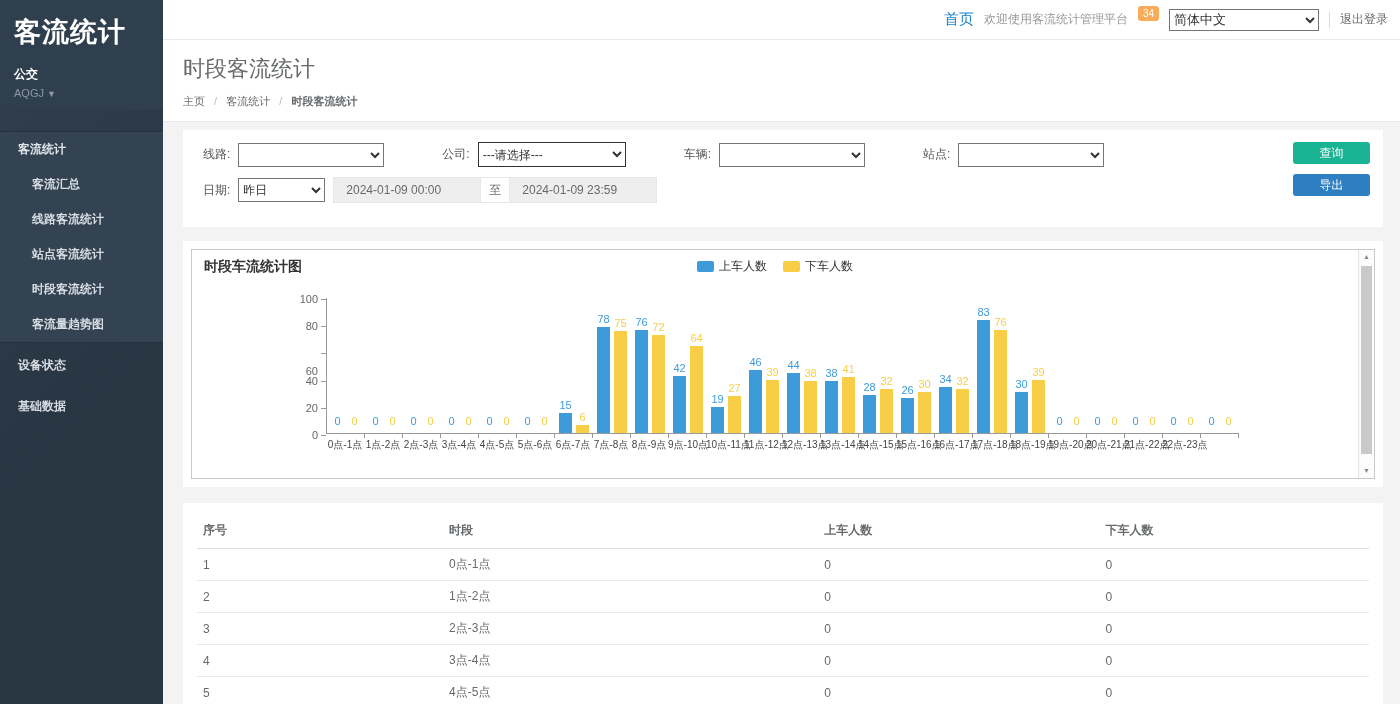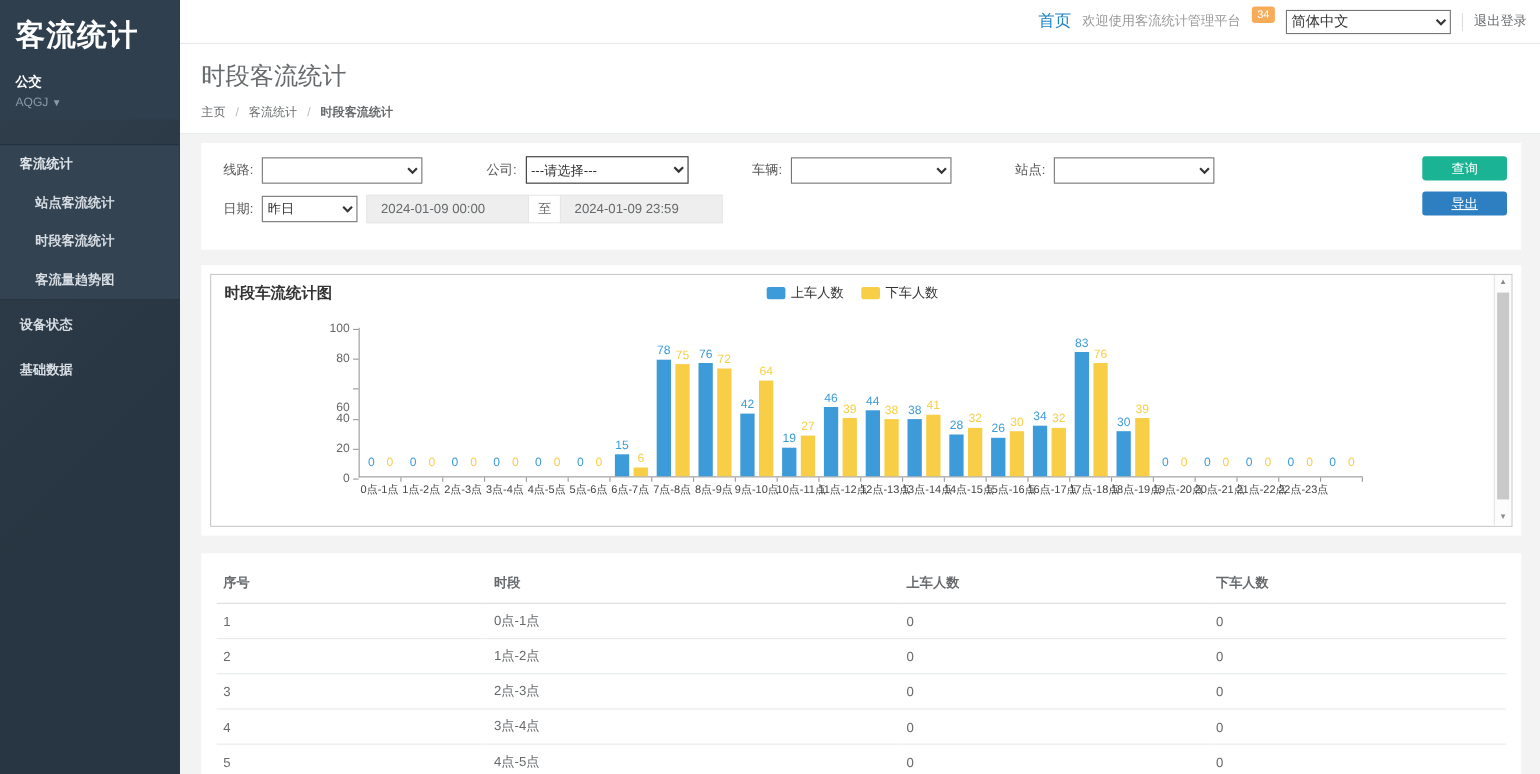--- a/index.html
+++ b/index.html
@@ -49,21 +49,21 @@
   select.f-select { width:146px; height:24px; font-size:12px; color:#333; border:1px solid #767676; background:#fff; }
   select.f-select-first { width:148px; height:25px; border:1px solid #333; }
   .date-input { width:148px; height:26px; background:#eee; border:1px solid #e5e6e7; color:#676a6c;
     font-size:12px; padding-left:12px; font-family:"Liberation Sans",sans-serif; }
   .to-box { width:28px; height:26px; background:#fff; border:1px solid #e5e6e7; border-left:none; border-right:none;
     display:flex; align-items:center; justify-content:center; font-size:12px; color:#676a6c; }
   .btn-col { position:absolute; right:13px; top:12px; display:flex; flex-direction:column; gap:10px; }
   .btn { width:77px; height:22px; border:none; border-radius:3px; color:#fff; font-size:12px; cursor:pointer;
     font-family:"Liberation Sans",sans-serif; }
   .btn-query { background:#1ab394; }
-  .btn-export { background:#2d7fc1;text-decoration:underline; }
+  .btn-export { background:#2d7fc1; }
 
   
   .chart-card { margin-top:14px; padding:8px; }
   .chart-box { position:relative; border:1px solid #c9c9c9; height:230px; background:#fff; overflow:hidden; }
   .chart-head { display:flex; align-items:center; padding:8px 12px 0 12px; }
   .chart-title { font-size:14px; font-weight:bold; color:#333; }
   .legend { position:absolute; left:0; right:16px; top:8px; display:flex; justify-content:center; gap:16px; pointer-events:none; }
   .legend-item { display:flex; align-items:center; gap:5px; }
   .legend-swatch { width:17px; height:11px; border-radius:2px; }
   .legend-label { font-size:12px; color:#333; }
@@ -103,20 +103,22 @@
     <div class="org-name">公交</div>
     <div class="org-code">
       <span>AQGJ</span>
       <span class="caret">▼</span>
     </div>
   </div>
   <div class="nav">
     <div class="nav-group-active">
       <a class="nav-item">客流统计</a>
       <div class="nav-sub" id="nav-sub">
+          <a class="nav-item">客流汇总</a>
+          <a class="nav-item">线路客流统计</a>
           <a class="nav-item">站点客流统计</a>
           <a class="nav-item">时段客流统计</a>
           <a class="nav-item">客流量趋势图</a>
         </div>
     </div>
     <div id="nav-sections">
         <a class="nav-section">设备状态</a>
         <a class="nav-section">基础数据</a>
       </div>
   </div>

